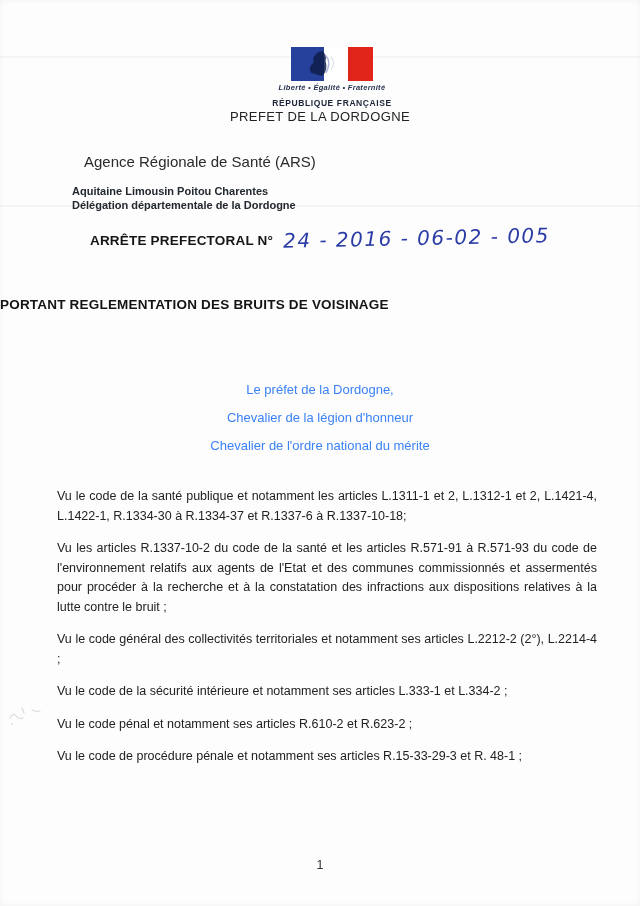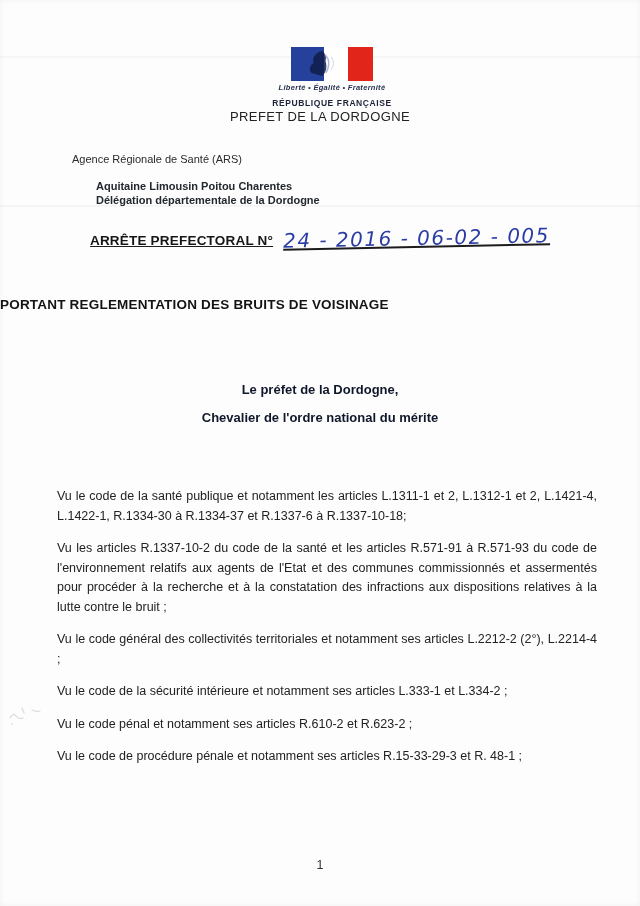--- a/index.html
+++ b/index.html
@@ -21,38 +21,38 @@
   
   .gov-header{position:absolute;top:47px;left:12px;width:100%;text-align:center;}
   .flag-svg{display:block;margin:0 auto;}
   .motto{font-size:7.5px;font-weight:bold;font-style:italic;letter-spacing:0.3px;margin-top:2px;color:#27324f;}
   .republic{font-size:8.5px;font-weight:bold;letter-spacing:0.6px;color:#1d2438;margin-top:6px;}
   .prefet-line{position:absolute;top:109px;left:0;width:100%;text-align:center;
     font-size:13px;letter-spacing:0.4px;color:#222;}
 
   
   .agency{position:absolute;top:153px;left:72px;}
-  .agency-main{font-size:11px;color:#2a2a2a;margin-bottom:15px;}
-  .agency-sub{font-size:11px;font-weight:bold;color:#23282e;line-height:13.5px;margin-left:24px;}
+  .agency-main{font-size:15px;color:#2a2a2a;margin-bottom:15px;margin-left:12px;}
+  .agency-sub{font-size:11px;font-weight:bold;color:#23282e;line-height:13.5px;}
 
   
   .decree-line{position:absolute;top:226px;left:0;width:100%;
-    display:flex;justify-content:center;align-items:baseline;gap:10px;text-decoration:underline;}
+    display:flex;justify-content:center;align-items:baseline;gap:10px;}
   .decree-label{font-size:13.5px;font-weight:bold;color:#161616;letter-spacing:0.2px;}
   .decree-number{font-family:"DejaVu Sans", sans-serif;font-style:italic;
     font-size:20px;color:#2b3da5;letter-spacing:1.5px;transform:rotate(-1.2deg);
     white-space:nowrap;}
 
   
   .subject{position:absolute;top:297px;left:0;width:100%;text-align:left;
     font-size:13.5px;font-weight:bold;color:#141414;letter-spacing:0.2px;}
 
   
   .salutation{position:absolute;top:382px;left:0;width:100%;text-align:center;}
-  .salutation div{font-size:13px;font-weight:bold;color:#0f172a;margin-bottom:13px;}
+  .salutation div{font-size:13px;font-weight:normal;color:#3b82f6;margin-bottom:13px;}
 
   
   .recitals{position:absolute;top:487px;left:57px;width:540px;}
   .recitals p{
     font-size:12.5px;line-height:19.5px;color:#222;
     text-align:justify;margin:0 0 13px 0;
   }
   
   .pencil-mark{position:absolute;top:698px;left:6px;opacity:0.5;}
 
@@ -91,20 +91,21 @@
 
   <div class="decree-line">
     <span class="decree-label">ARRÊTE PREFECTORAL N°</span>
     <span class="decree-number">24 - 2016 - 06-02 - 005</span>
   </div>
 
   <div class="subject">PORTANT REGLEMENTATION DES BRUITS DE VOISINAGE</div>
 
   <div class="salutation">
     <div>Le préfet de la Dordogne,</div>
+    <div>Chevalier de la légion d'honneur</div>
     <div>Chevalier de l'ordre national du mérite</div>
   </div>
 
   <div class="recitals">
     <p>Vu le code de la santé publique et notamment les articles L.1311-1 et 2, L.1312-1 et 2, L.1421-4, L.1422-1, R.1334-30 à R.1334-37 et R.1337-6 à R.1337-10-18;</p>
     <p>Vu les articles R.1337-10-2 du code de la santé et les articles R.571-91 à R.571-93 du code de l'environnement relatifs aux agents de l'Etat et des communes commissionnés et assermentés pour procéder à la recherche et à la constatation des infractions aux dispositions relatives à la lutte contre le bruit ;</p>
     <p>Vu le code général des collectivités territoriales et notamment ses articles L.2212-2 (2°), L.2214-4 ;</p>
     <p>Vu le code de la sécurité intérieure et notamment ses articles L.333-1 et L.334-2 ;</p>
     <p>Vu le code pénal et notamment ses articles R.610-2 et R.623-2 ;</p>
     <p>Vu le code de procédure pénale et notamment ses articles R.15-33-29-3 et R. 48-1 ;</p>

